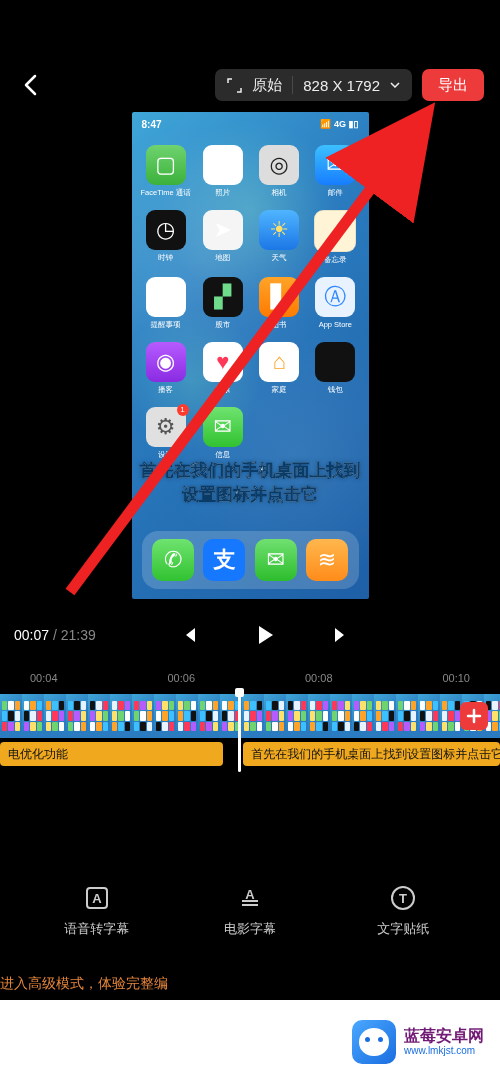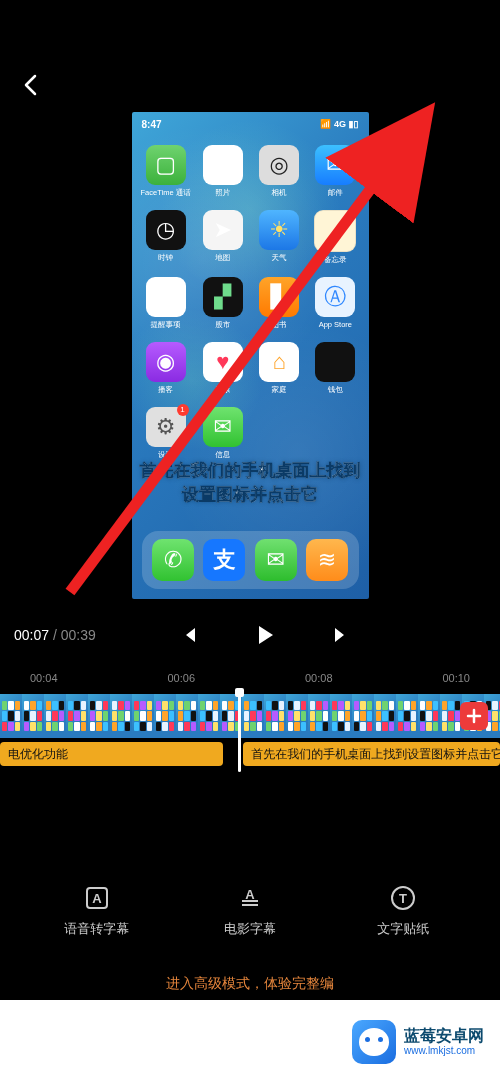--- a/index.html
+++ b/index.html
@@ -38,29 +38,29 @@
 .add-btn{position:absolute;right:12px;top:702px;width:28px;height:28px;border-radius:6px;background:#ed3b3b;display:flex;align-items:center;justify-content:center;z-index:5}
 .add-btn svg{display:block}
 .sub-track{position:absolute;top:742px;left:0;right:0;height:26px;display:flex;gap:20px;overflow:hidden}
 .sub-clip{height:24px;border-radius:4px;background:#f0a91f;color:#111;font-size:12px;line-height:24px;padding:0 8px;white-space:nowrap;overflow:hidden}
 .playhead{position:absolute;left:238px;top:692px;width:3px;height:80px;background:#fff;border-radius:2px;z-index:6}
 .playhead::before{content:'';position:absolute;top:-4px;left:-3px;width:9px;height:9px;background:#fff;border-radius:2px}
 .bottom-tools{position:absolute;top:870px;left:0;right:0;height:80px;display:flex;align-items:center;justify-content:space-around;padding:0 20px}
 .tool{display:flex;flex-direction:column;align-items:center;gap:7px;color:#ccc;width:90px}
 .tool-ico{width:30px;height:30px;display:flex;align-items:center;justify-content:center}
 .tool-lbl{font-size:13px}
-.adv{position:absolute;left:0;right:0;top:975px;text-align:center;font-size:14px;color:#e6863c}
+.adv{position:absolute;left:0;right:0;top:975px;font-size:14px;color:#e6863c}
 .footer{position:absolute;left:0;right:0;bottom:0;height:83px;background:#fff;display:flex;align-items:center;justify-content:flex-end;padding:0 16px}
 .brand{display:flex;align-items:center;gap:8px}
 .brand-logo{width:44px;height:44px;border-radius:10px;background:linear-gradient(135deg,#4aa8ff,#1a6de0);display:flex;align-items:center;justify-content:center;position:relative}
 .bl-face{width:30px;height:28px;background:#fff;border-radius:50% 50% 48% 48%;position:relative}
 .bl-face::before,.bl-face::after{content:'';position:absolute;top:9px;width:5px;height:5px;background:#1a6de0;border-radius:50%}
 .bl-face::before{left:6px}.bl-face::after{right:6px}
 .brand-txt{display:flex;flex-direction:column;line-height:1.15}
-.brand-name{font-size:16px;font-weight:700;color:#0c4a6e}
+.brand-name{font-size:16px;font-weight:700;color:#701a75}
 .brand-url{font-size:10px;color:#1a6de0}
 
 .c-ft{background:linear-gradient(#6fd36f,#3bb13b);color:#fff}
 .c-cal{background:#fff;color:#e33;display:flex;flex-direction:column;font-size:9px;gap:0}
 .c-cal b{font-size:18px;color:#000;font-weight:600;line-height:1}
 .c-photo{background:#fff}
 .c-cam{background:#ddd;color:#222}
 .c-mail{background:linear-gradient(#3cc0ff,#177dff);color:#fff}
 .c-clock{background:#111;color:#fff}
 .c-map{background:#f5f5f5}
@@ -88,20 +88,36 @@
 
 <div class="device">
   <div class="editor">
 
     <div class="topbar">
       <div class="back-ico">
         <svg width="14" height="22" viewBox="0 0 14 22">
             <path d="M12 2 L3 11 L12 20" stroke="#fff" stroke-width="2.5" fill="none" stroke-linecap="round" stroke-linejoin="round"></path>
           </svg>
       </div>
+      <div class="top-right">
+        <div class="pill">
+          <svg width="15" height="15" viewBox="0 0 15 15">
+              <path d="M1 5V1h4M14 10v4h-4" stroke="#eee" stroke-width="1.5" fill="none"></path>
+            </svg>
+          <span>原始</span>
+          <span class="sep"></span>
+          <span>828 X 1792</span>
+          <svg width="10" height="6" viewBox="0 0 10 6">
+              <path d="M1 1l4 4 4-4" stroke="#eee" stroke-width="1.5" fill="none"></path>
+            </svg>
+        </div>
+        <div class="export-btn">
+          <span>导出</span>
+        </div>
+      </div>
     </div>
 
     <div class="preview">
       <div class="phone">
         <div class="p-status">
           <span>8:47</span>
           <span style="font-size:9px">📶 4G ▮▯</span>
         </div>
         <div class="p-grid" id="p-grid">
             <div class="ai">
@@ -190,21 +206,21 @@
             <marker id="ah" markerWidth="12" markerHeight="12" refX="8" refY="5" orient="auto">
               <path d="M0 0 L10 5 L0 10 z" fill="#e22"></path>
             </marker>
           </defs>
         <line x1="80" y1="490" x2="432" y2="18" stroke="#e22" stroke-width="11" marker-end="url(#ah)"></line>
       </svg>
     </div>
 
     <div class="transport">
       <div class="timecode">
-        <span class="tc-cur">00:07</span><span class="tc-sep"> / </span><span class="tc-dur">00:39</span>
+        <span class="tc-cur">00:07</span><span class="tc-sep"> / </span><span class="tc-dur">21:39</span>
       </div>
       <div class="t-btns">
         <div class="t-ico">
             <svg width="18" height="18" viewBox="0 0 18 18">
               <path d="M4 2v14M15 2L6 9l9 7z" fill="#fff"></path>
             </svg>
           </div>
         <div class="t-ico">
             <svg width="22" height="22" viewBox="0 0 22 22">
               <path d="M5 2l14 9L5 20z" fill="#fff"></path>

